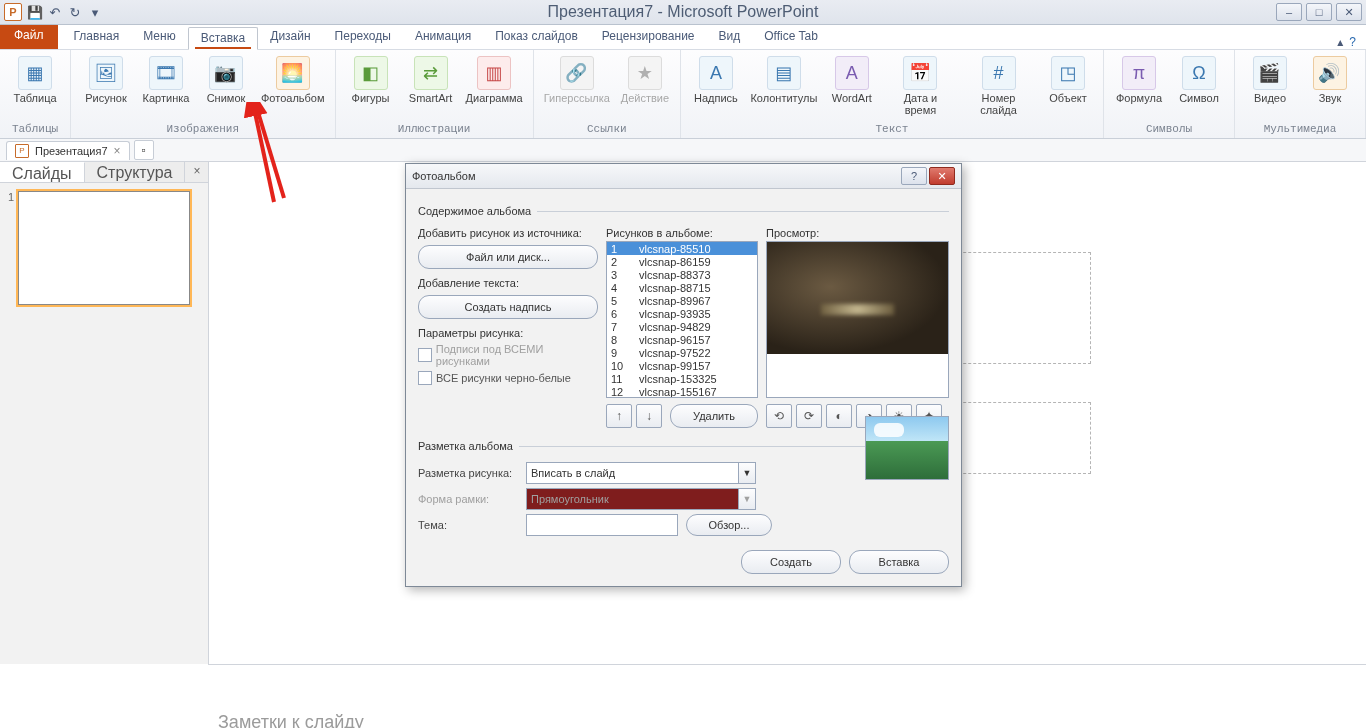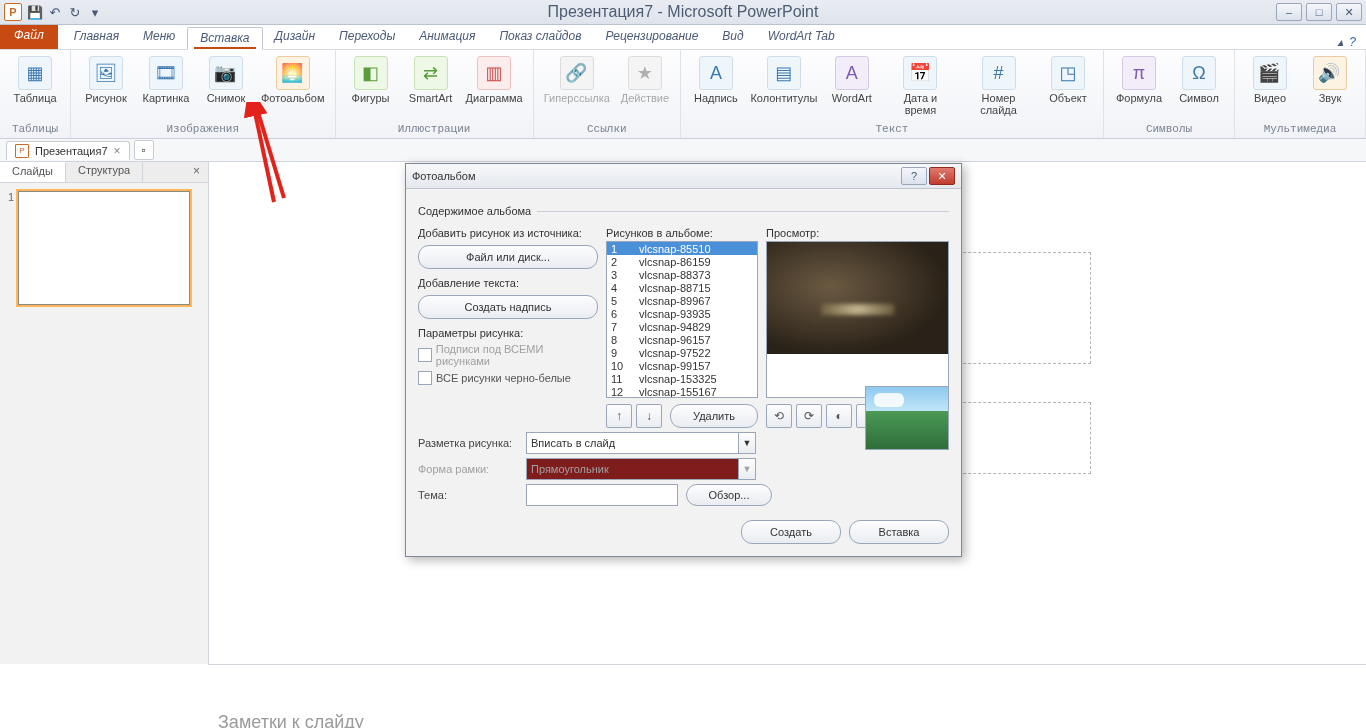--- a/index.html
+++ b/index.html
@@ -5,21 +5,21 @@
 html,body{margin:0;padding:0;width:1366px;height:728px;font-family:"Segoe UI",Tahoma,sans-serif;font-size:12px;overflow:hidden;background:#fff;color:#333;}
 
 .titlebar{height:24px;background:linear-gradient(#e9ecf2,#dfe4ec);border-bottom:1px solid #b9c2ce;display:flex;align-items:center;padding:0 4px;position:relative;}
 .titlebar .appicon{width:16px;height:16px;background:#fff;border:1px solid #c76b2a;border-radius:2px;display:flex;align-items:center;justify-content:center;color:#c76b2a;font-weight:bold;font-size:11px;margin-right:4px;}
 .titlebar .qat{display:flex;align-items:center;gap:2px;}
 .qat-btn{width:18px;height:18px;display:flex;align-items:center;justify-content:center;color:#4a5a77;font-size:13px;}
 .titlebar .title{position:absolute;left:0;right:0;text-align:center;font-size:16px;color:#4e5d74;pointer-events:none;}
 .winbtns{position:absolute;right:4px;top:0;display:flex;gap:4px;align-items:center;height:24px;}
 .winbtn{width:24px;height:16px;border:1px solid #9aa7bb;border-radius:2px;background:linear-gradient(#f4f6fa,#dce2ec);display:flex;align-items:center;justify-content:center;font-size:11px;color:#4a5a77;}
 
-.tabstrip{height:24px;background:#fff;border-bottom:1px solid #d7dce4;display:flex;align-items:flex-end;padding-left:0;font-style:italic;}
+.tabstrip{height:24px;background:#fff;border-bottom:1px solid #d7dce4;display:flex;align-items:flex-end;padding-left:0;}
 .filetab{background:#c74a12;color:#fff;padding:4px 14px;height:20px;display:flex;align-items:center;font-size:12px;border-top-left-radius:3px;border-top-right-radius:3px;margin-right:4px;}
 .tab{padding:3px 12px 4px;color:#4a5a77;cursor:default;}
 .tab.active{border:1px solid #c0c6cf;border-bottom:1px solid #fff;background:#fff;border-top-left-radius:2px;border-top-right-radius:2px;position:relative;bottom:-1px;}
 .tab.active::after{content:"";position:absolute;left:6px;right:6px;bottom:0px;height:2px;background:#c74a12;}
 .tabstrip .help{margin-left:auto;display:flex;gap:6px;padding-right:10px;color:#4a5a77;}
 
 .ribbon{height:88px;background:linear-gradient(#fdfdfe,#f1f3f7);border-bottom:1px solid #c9cfd8;display:flex;}
 .rgroup{border-right:1px solid #dfe3e9;padding:2px 6px 0;display:flex;flex-direction:column;align-items:center;}
 .rgroup .items{display:flex;gap:2px;flex:1;align-items:flex-start;padding-top:2px;}
 .rbtn{display:flex;flex-direction:column;align-items:center;justify-content:flex-start;min-width:50px;padding:2px 4px;text-align:center;font-size:11px;color:#444;}
@@ -31,21 +31,21 @@
 
 .doctabs{height:22px;background:#f6f7f9;border-bottom:1px solid #d0d4db;display:flex;align-items:center;padding-left:6px;gap:4px;}
 .doctab{display:flex;align-items:center;gap:6px;padding:2px 8px;border:1px solid #c7cdd6;border-bottom:none;background:#fff;border-top-left-radius:3px;border-top-right-radius:3px;font-size:11px;}
 .doctab .ico{width:12px;height:12px;background:#fff;border:1px solid #c76b2a;border-radius:1px;display:inline-flex;align-items:center;justify-content:center;font-size:8px;color:#c76b2a;}
 .doctab .close{color:#888;font-size:12px;}
 .docnew{width:18px;height:18px;border:1px solid #c7cdd6;background:#fff;border-radius:2px;display:flex;align-items:center;justify-content:center;}
 
 .main{display:flex;height:calc(728px - 24px - 24px - 88px - 22px - 48px - 20px);}
 .leftpane{width:208px;background:#f2f2f2;border-right:1px solid #d0d4db;display:flex;flex-direction:column;}
 .lefttabs{height:20px;display:flex;border-bottom:1px solid #d0d4db;background:#ededed;}
-.lefttab{flex:0 0 auto;padding:2px 12px;font-size:11px;color:#555;border-right:1px solid #d0d4db;}
+.lefttab{flex:0 0 auto;padding:2px 12px;font-size:16px;color:#555;border-right:1px solid #d0d4db;}
 .lefttab.active{background:#fff;border-top:1px solid #fff;}
 .lefttabs .x{margin-left:auto;padding:2px 8px;color:#666;}
 .thumbs{flex:1;padding:8px;}
 .thumbwrap{display:flex;gap:4px;}
 .thumb{width:170px;height:112px;background:#fff;border:1px solid #888;box-shadow:0 0 0 2px #ffb756;}
 .thumbnum{font-size:11px;color:#666;}
 .editor{flex:1;background:#fff;position:relative;overflow:hidden;}
 .slidearea{position:absolute;left:290px;top:40px;width:760px;height:560px;background:#fff;}
 .placeholder{position:absolute;border:1px dashed #b5b5b5;}
 .notesbar{height:48px;border-top:1px solid #d0d4db;background:#fff;display:flex;align-items:flex-end;padding:20px 10px;font-size:18px;color:#9b9b9b;margin-left:208px;}
@@ -127,21 +127,21 @@
   <div id="tabs-holder" style="display:flex;">
       <div class="tab">Главная</div>
       <div class="tab">Меню</div>
       <div class="tab active">Вставка</div>
       <div class="tab">Дизайн</div>
       <div class="tab">Переходы</div>
       <div class="tab">Анимация</div>
       <div class="tab">Показ слайдов</div>
       <div class="tab">Рецензирование</div>
       <div class="tab">Вид</div>
-      <div class="tab">WordArt Tab</div>
+      <div class="tab">Office Tab</div>
     </div>
   <div class="help">
     <span>▴</span>
     <span style="color:#2a6ab0;">?</span>
   </div>
 </div>
 
 <div class="ribbon" id="ribbon">
     <div class="rgroup">
       <div class="items">
@@ -410,20 +410,24 @@
               <div class="sicon">⟲</div>
               <div class="sicon">⟳</div>
               <div class="sicon">◐</div>
               <div class="sicon">◑</div>
               <div class="sicon">☀</div>
               <div class="sicon">✦</div>
             </div>
         </div>
       </div>
 
+      <div class="groupline" style="margin-top:12px;">
+          <span class="txt">Разметка альбома</span>
+          <div class="line"></div>
+        </div>
       <div class="layout">
         <div class="layoutrow">
           <div class="lab">Разметка рисунка:</div>
           <div class="combo">
               <span>Вписать в слайд</span>
               <div class="arrow">▼</div>
             </div>
           <div class="layoutpreview"></div>
         </div>
         <div class="layoutrow disabled">

